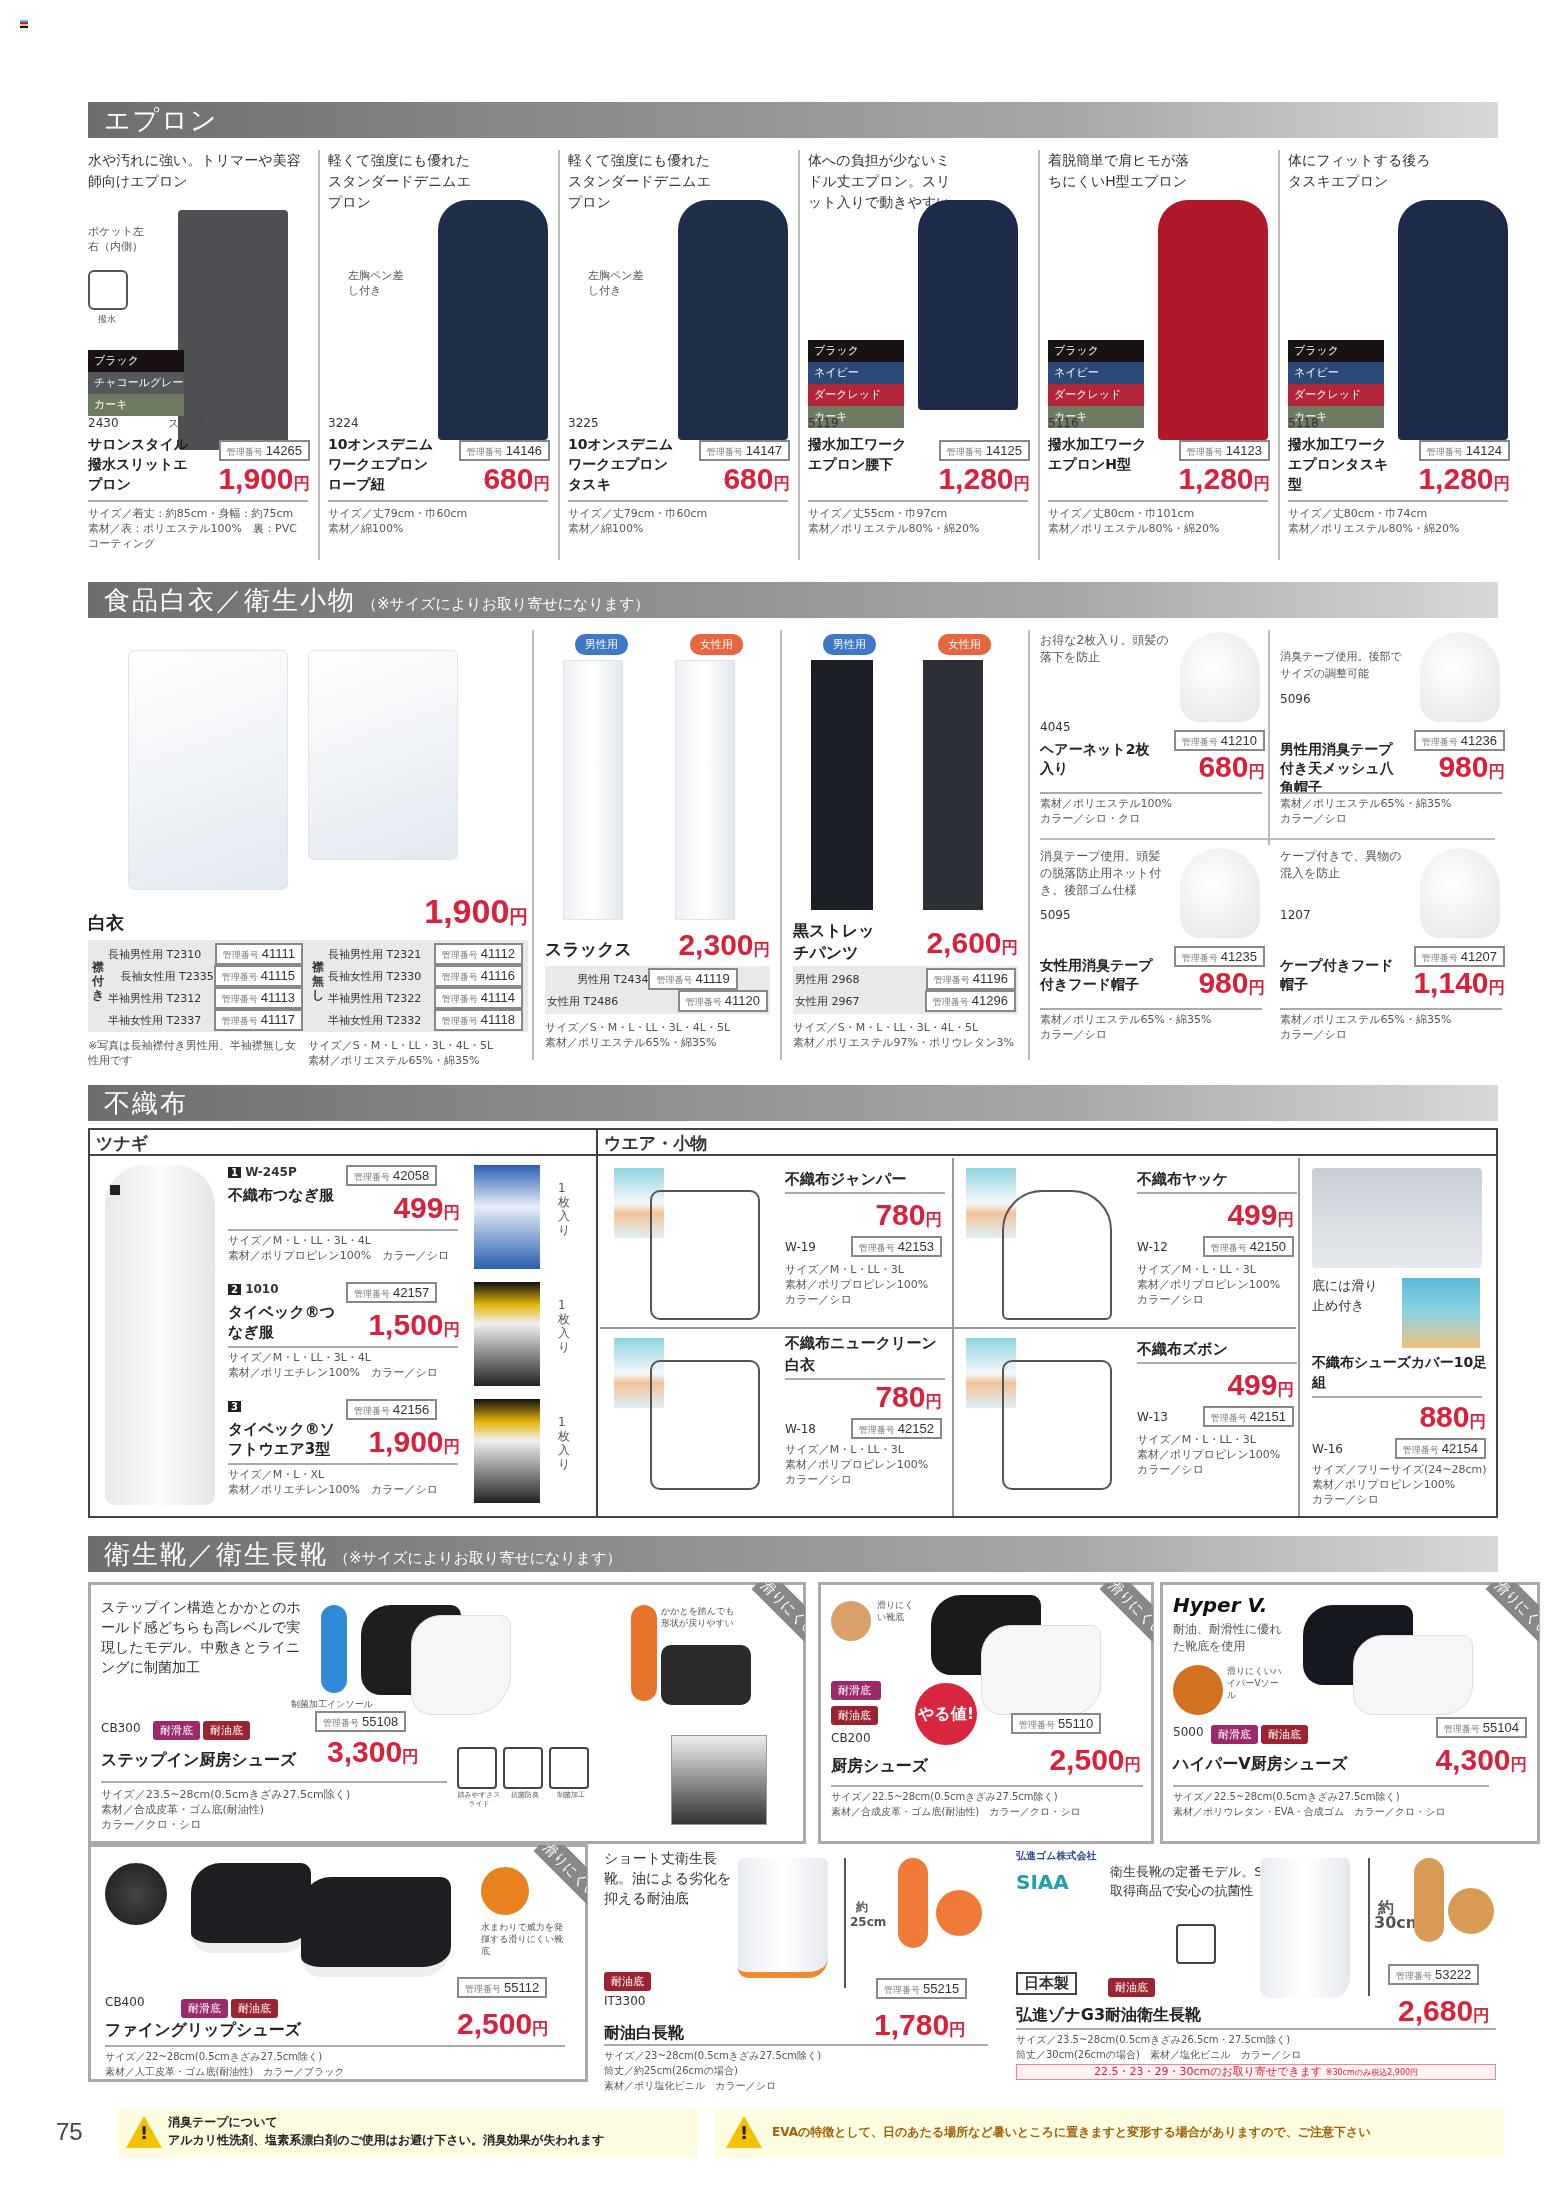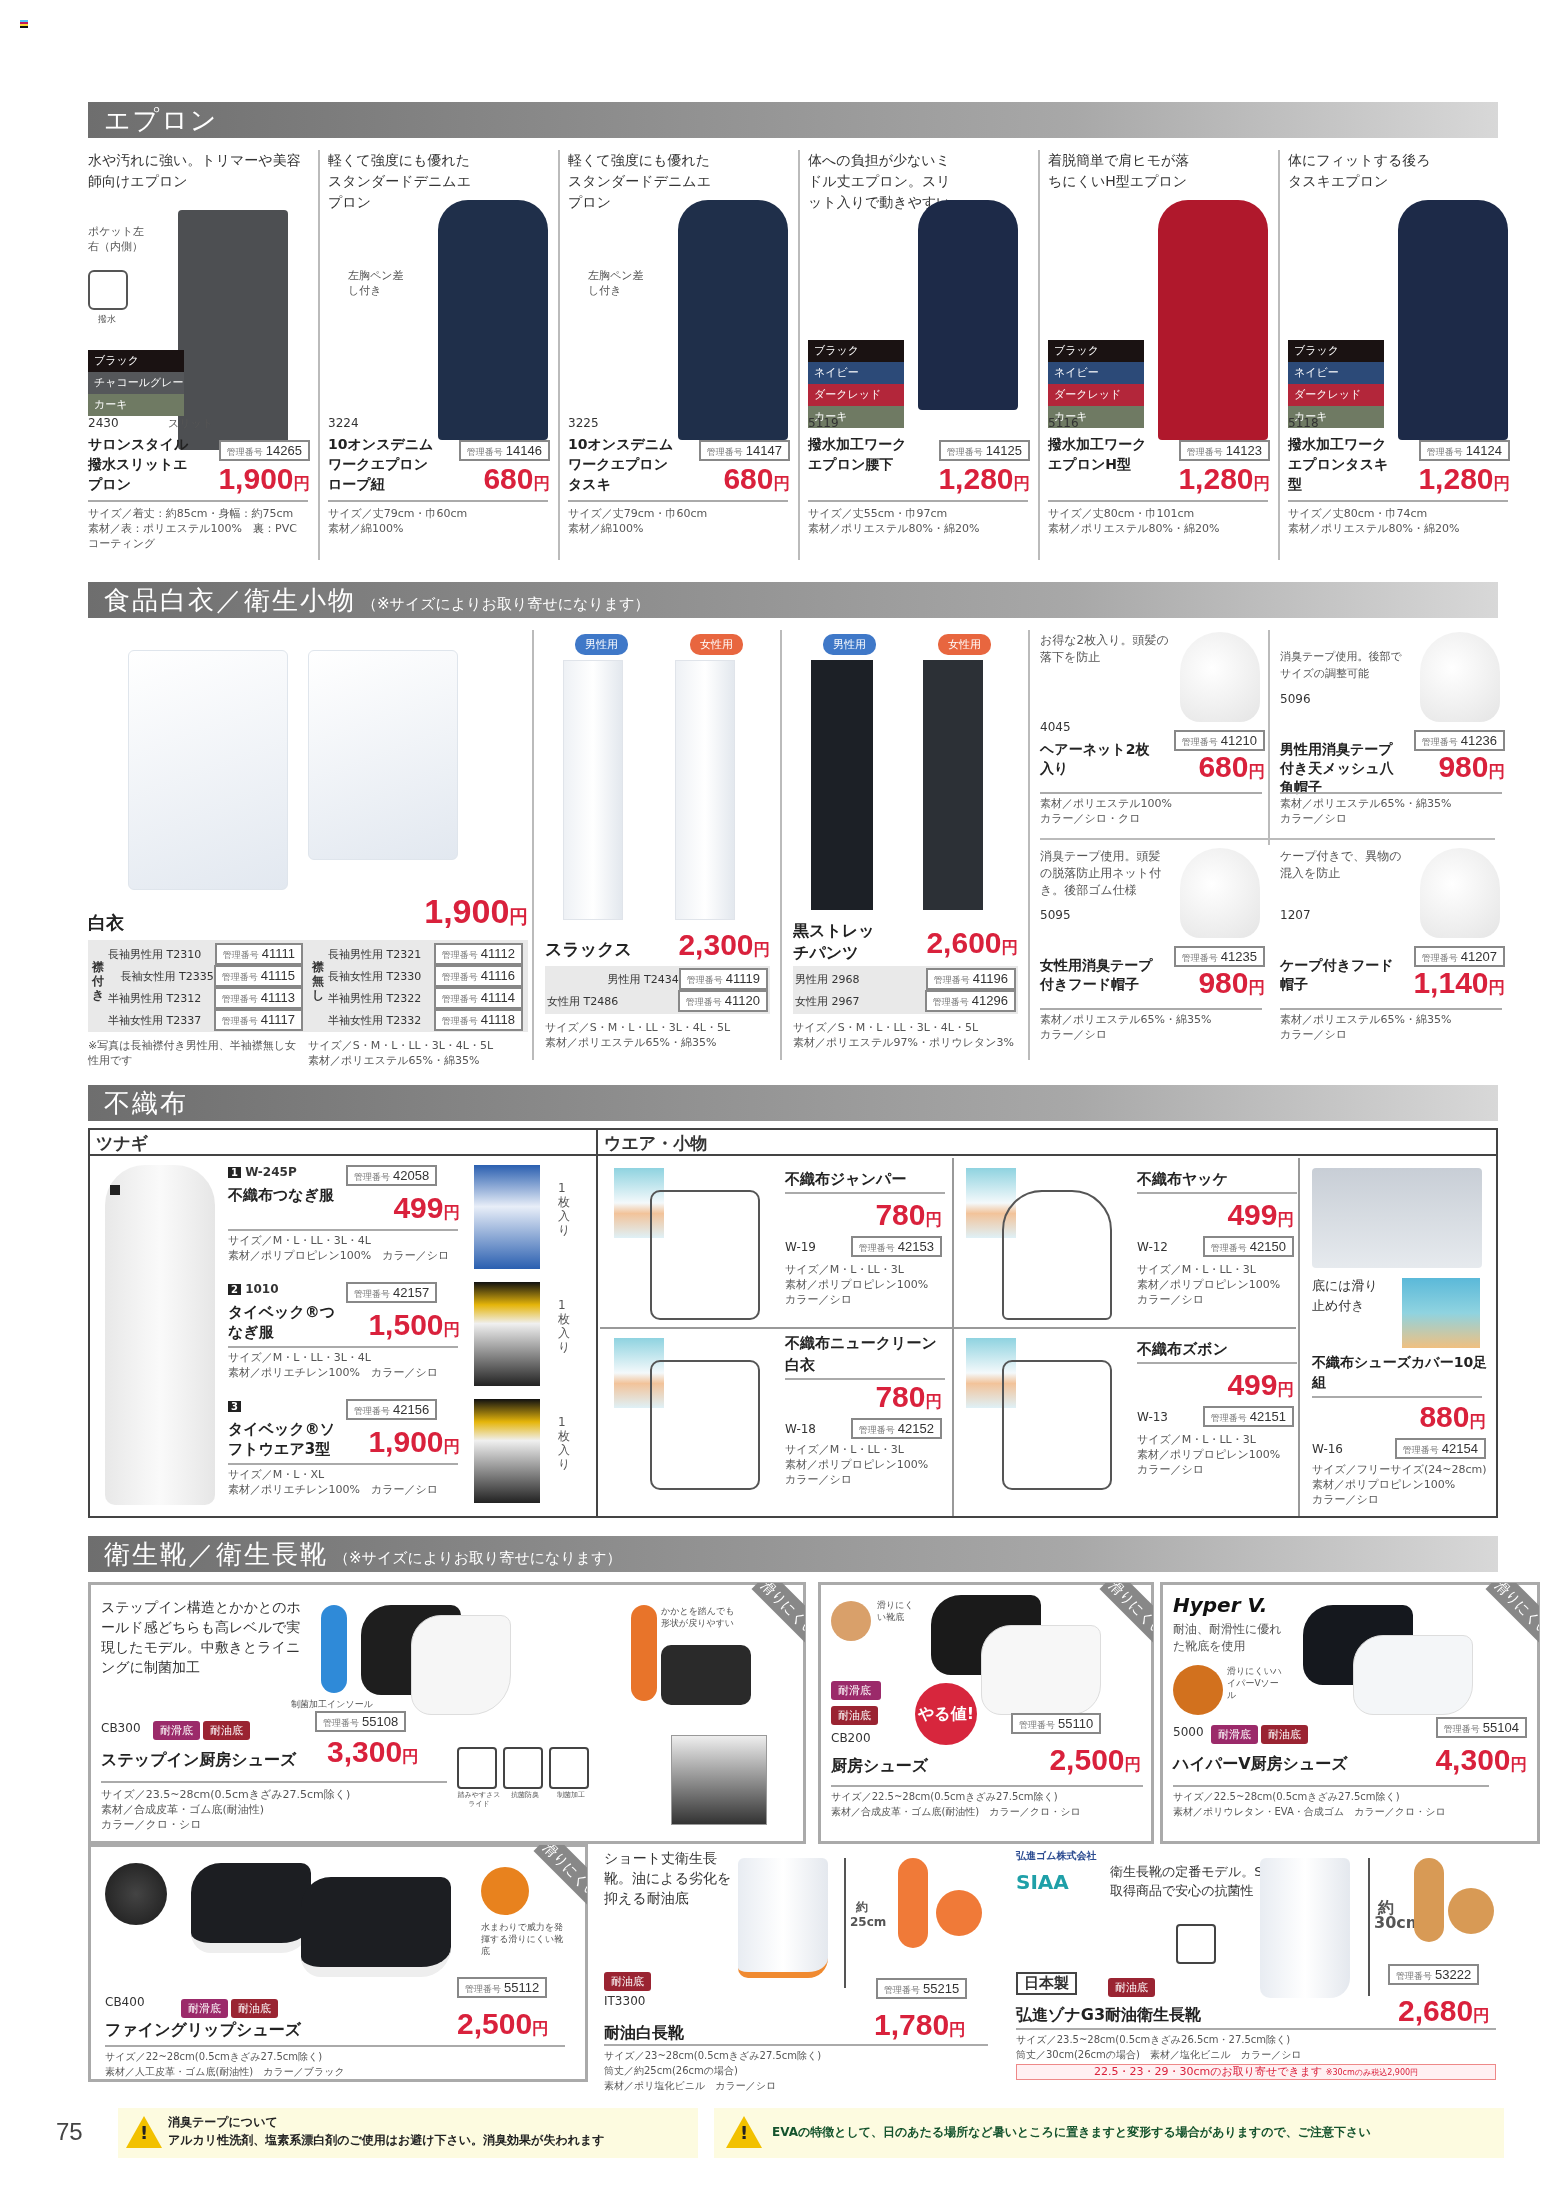--- a/index.html
+++ b/index.html
@@ -217,21 +217,21 @@
 <div class="abs vline" style="left:532px;top:630px;height:430px"></div>
 
 <div class="abs" style="left:545px;top:630px;width:225px;height:430px">
   <span class="abs pill" style="left:30px;top:4px;background:#3f78c8">男性用</span>
   <span class="abs pill" style="left:145px;top:4px;background:#e8663f">女性用</span>
   <div class="abs" style="left:18px;top:30px;width:60px;height:260px;background:linear-gradient(90deg,#eef1f5,#fff,#e3e8ee);border:1px solid #e0e4ea"></div>
   <div class="abs" style="left:130px;top:30px;width:60px;height:260px;background:linear-gradient(90deg,#eef1f5,#fff,#e3e8ee);border:1px solid #e0e4ea"></div>
   <div class="abs name" style="left:0;top:308px;font-size:17px">スラックス</div>
   <div class="abs red" style="right:0;top:298px;font-size:30px"><span>2,300</span><span class="yen">円</span></div>
   <div id="slacks-rows" class="abs" style="left:0;top:336px;width:225px;background:#e9e9e9;padding:2px">
-      <div style="display:flex;justify-content:flex-end;align-items:center;height:22px;font-size:11px">
+      <div style="display:flex;justify-content:center;align-items:center;height:22px;font-size:11px">
         <span><span>男性用</span> <span>T2434</span></span>
         <span class="code"><b>管理番号</b><span>41119</span></span>
       </div>
       <div style="display:flex;justify-content:space-between;align-items:center;height:22px;font-size:11px">
         <span><span>女性用</span> <span>T2486</span></span>
         <span class="code"><b>管理番号</b><span>41120</span></span>
       </div>
     </div>
   <div class="abs spec" style="left:0;top:390px">
       <div>サイズ／S・M・L・LL・3L・4L・5L</div>
@@ -586,14 +586,14 @@
   </div>
 
 <div class="abs" style="left:56px;top:2118px;font-size:24px;color:#444;font-family:'Liberation Sans',sans-serif">75</div>
 <div class="abs warn" style="left:118px;top:2108px;width:580px">
   <div class="abs tri" style="left:8px;top:8px"></div>
   <div class="abs" style="left:50px;top:6px;font-size:12px;font-weight:bold;color:#222">消臭テープについて</div>
   <div class="abs" style="left:50px;top:24px;font-size:12px;font-weight:bold;color:#222">アルカリ性洗剤、塩素系漂白剤のご使用はお避け下さい。消臭効果が失われます</div>
 </div>
 <div class="abs warn" style="left:714px;top:2108px;width:790px">
   <div class="abs tri" style="left:12px;top:8px"></div>
-  <div class="abs" style="left:58px;top:16px;font-size:12px;font-weight:bold;color:#14532d">EVAの特徴として、日のあたる場所など暑いところに置きますと変形する場合がありますので、ご注意下さい</div>
+  <div class="abs" style="left:58px;top:16px;font-size:12px;font-weight:bold;color:#a16207">EVAの特徴として、日のあたる場所など暑いところに置きますと変形する場合がありますので、ご注意下さい</div>
 </div>
 
 </body></html>

